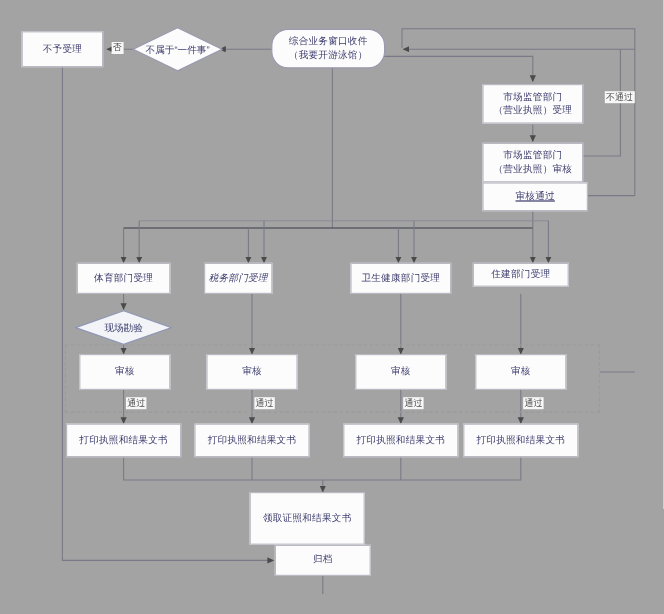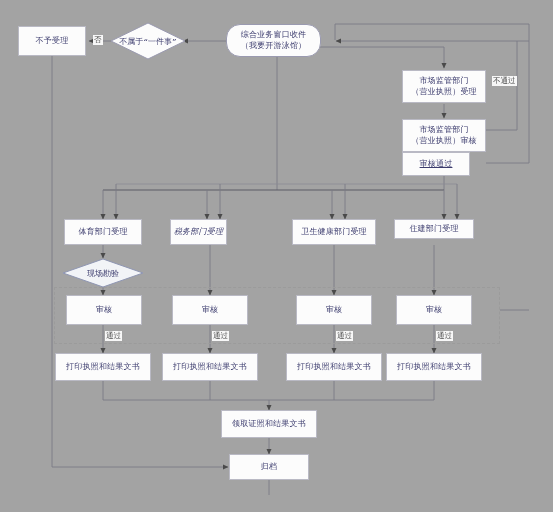--- a/index.html
+++ b/index.html
@@ -62,21 +62,20 @@
     left: 0;
     top: 0;
     width: 100%;
     height: 100%;
     display: flex;
     align-items: center;
     justify-content: center;
     font-size: 8px;
     color: #3b3b6d;
     text-align: left;
-    font-family: Liberation Mono, monospace;
   }
   .edge-label {
     position: absolute;
     font-size: 7.5px;
     color: #4a4a4a;
     background: #f7f7f7;
     padding: 0 1px;
     white-space: nowrap;
   }
   .dashed-region {
@@ -187,21 +186,21 @@
   <div class="node box" style="left:402px; top:70px; width:84px; height:33px; flex-direction:column;">
     <span class="two-line">市场监管部门</span>
     <span class="two-line">（营业执照）受理</span>
   </div>
 
   <div class="node box" style="left:402px; top:119px; width:84px; height:33px; flex-direction:column;">
     <span class="two-line">市场监管部门</span>
     <span class="two-line">（营业执照）审核</span>
   </div>
 
-  <div class="node box" style="left:402px; top:152px; width:68px; height:24px;text-decoration:underline;">
+  <div class="node box" style="left:402px; top:152px; width:88px; height:24px;text-decoration:underline;">
     <span>审核通过</span>
   </div>
 
   <div class="node box" style="left:64px; top:219px; width:78px; height:26px;">
     <span>体育部门受理</span>
   </div>
   <div class="node box" style="left:170px; top:219px; width:57px; height:26px;font-style:italic;">
     <span>税务部门受理</span>
   </div>
   <div class="node box" style="left:292px; top:219px; width:84px; height:26px;text-align:right;">
@@ -242,24 +241,24 @@
   <div class="node box" style="left:162px; top:353px; width:96px; height:28px;">
     <span>打印执照和结果文书</span>
   </div>
   <div class="node box" style="left:286px; top:353px; width:96px; height:28px;">
     <span>打印执照和结果文书</span>
   </div>
   <div class="node box" style="left:386px; top:353px; width:96px; height:28px;">
     <span>打印执照和结果文书</span>
   </div>
 
-  <div class="node box" style="left:221px; top:410px; width:96px; height:28px;">
+  <div class="node box" style="left:208px; top:410px; width:96px; height:44px;">
     <span>领取证照和结果文书</span>
   </div>
 
   <div class="node box" style="left:229px; top:454px; width:80px; height:26px;font-family:Liberation Mono, monospace;">
     <span>归档</span>
   </div>
 
   <span class="edge-label" style="left:93px; top:35px;">否</span>
-  <span class="edge-label" style="left:492px; top:76px;text-align:right;">不通过</span>
+  <span class="edge-label" style="left:504px; top:76px;text-align:right;">不通过</span>
 
 </div>
 
 </body></html>

